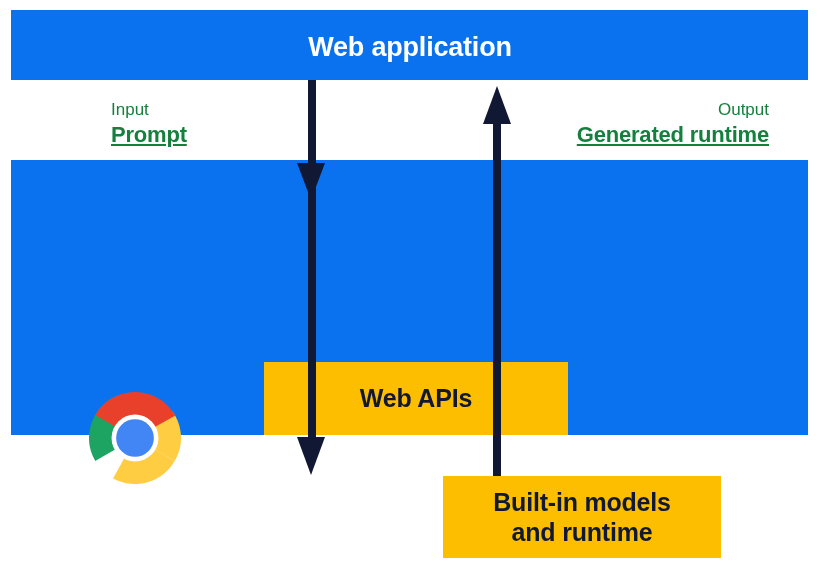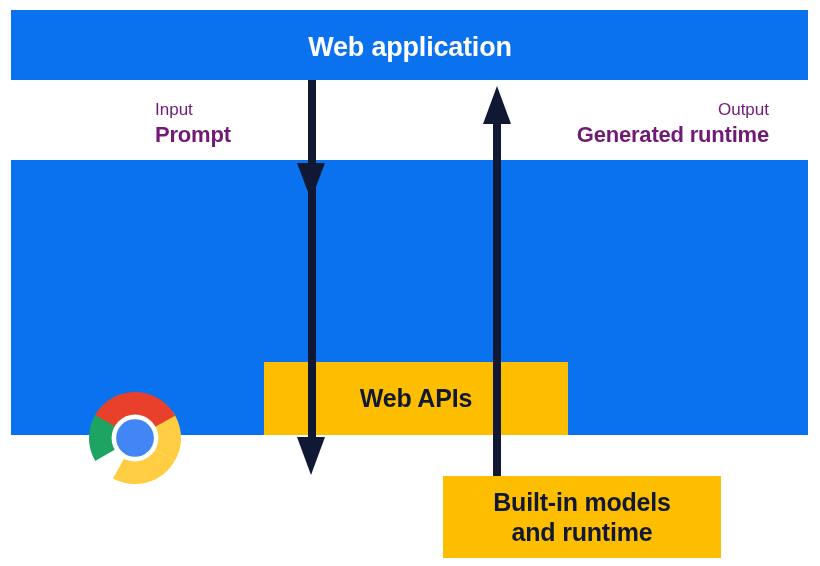--- a/index.html
+++ b/index.html
@@ -59,23 +59,22 @@
     font-size: 27px;
   }
   #band-local-hardware .band-title {
     top: 27px;
     font-size: 27px;
   }
 
   
   .caption {
     position: absolute;
-    color: #701a75;
+    color: #15803d;
     line-height: 1.18;
-    margin-left: 44px;
   }
   #caption-input {
     left: 111px;
     top: 100px;
     text-align: left;
   }
   #caption-output {
     right: 39px;
     top: 100px;
     text-align: right;
@@ -84,20 +83,21 @@
     display: block;
     font-size: 17px;
     font-weight: normal;
   }
   .caption-label {
     display: block;
     font-size: 22px;
     font-weight: bold;
     letter-spacing: -0.2px;
     margin-top: 2px;
+    text-decoration: underline;
   }
 
   
   .arrow-svg {
     position: absolute;
     overflow: visible;
   }
   #arrow-down-input {
     left: 294px;
     top: 80px;

